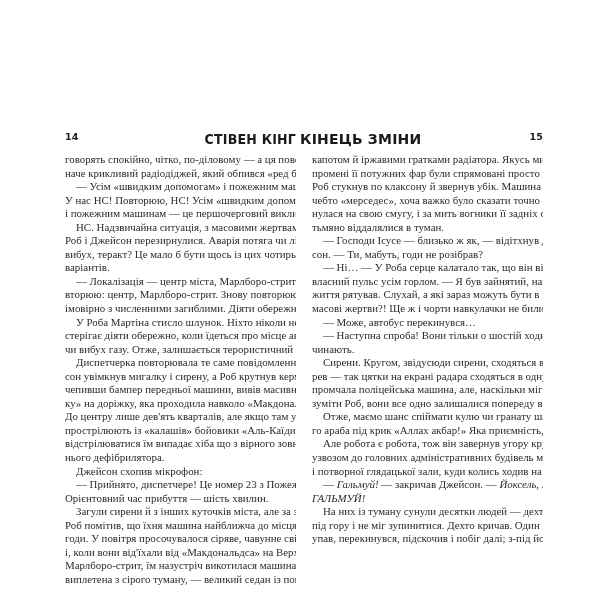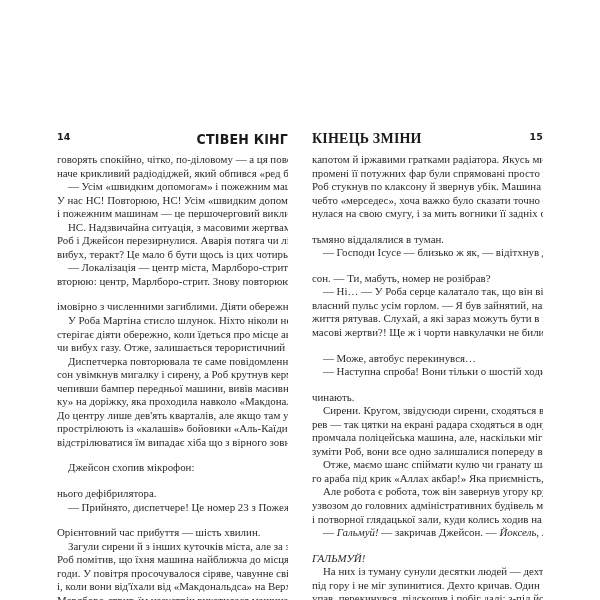--- a/index.html
+++ b/index.html
@@ -19,36 +19,36 @@
       position: absolute;
       left: 0; top: 0;
       width: 600px; height: 600px;
     }
     .page {
       position: absolute;
       top: 0;
       width: 300px;
       height: 600px;
     }
-    .page.left { left: 0; }
+    .page.left { left: 8px; }
     .page.right { left: 300px; }
     .running-head {
       position: absolute;
       top: 131px;
       height: 14px;
       font-family: "DejaVu Sans", "Liberation Sans", sans-serif;
       font-weight: bold;
       font-size: 14px;
       letter-spacing: 0.2px;
       color: #1a1a1a;
       text-transform: uppercase;
     }
     .left .folio { left: 57px; }
     .left .title { right: 12px; font-stretch: condensed; }
-    .right .title { left: 12px; font-family: Liberation Serif, serif; }
+    .right .title { left: 0; }
     .right .folio { right: 57px; }
     .folio { font-size: 9.5px; }
     .text {
       position: absolute;
       top: 153px;
       width: 231px;
       font-size: 10.9px;
       line-height: 13.55px;
       text-align: justify;
       hyphens: manual;
@@ -58,55 +58,55 @@
     .right .text { left: 12px; }
     .line {
       display: block;
       text-align: justify;
       text-align-last: justify;
       white-space: nowrap;
       overflow: hidden;
     }
     .line.last {
       text-align-last: left;
-      margin-top: 12px;
     }
     .line.indent { padding-left: 11px; }
   </style>
 </head>
 <body>
 
 <div class="spread">
   <div class="page left">
     <div class="running-head folio">14</div>
     <div class="running-head title">СТІВЕН КІНГ</div>
     <div class="text" id="left-text">
         <span class="line">говорять спокійно, чітко, по-діловому — а ця поводилася</span>
         <span class="line">наче крикливий радіодіджей, який обпився «ред була»:</span>
         <span class="line indent">— Усім «швидким допомогам» і пожежним машинам!</span>
         <span class="line">У нас НС! Повторюю, НС! Усім «швидким допомогам»</span>
         <span class="line">і пожежним машинам — це першочерговий виклик!</span>
         <span class="line indent">НС. Надзвичайна ситуація, з масовими жертвами.</span>
         <span class="line">Роб і Джейсон перезирнулися. Аварія потяга чи літака,</span>
         <span class="line">вибух, теракт? Це мало б бути щось із цих чотирьох</span>
+        <span class="line last">варіантів.</span>
         <span class="line indent">— Локалізація — центр міста, Марлборо-стрит. По-</span>
         <span class="line">вторюю: центр, Марлборо-стрит. Знову повторюю: НС,</span>
         <span class="line last">імовірно з численними загиблими. Діяти обережно.</span>
         <span class="line indent">У Роба Мартіна стисло шлунок. Ніхто ніколи не за-</span>
         <span class="line">стерігає діяти обережно, коли їдеться про місце аварії</span>
         <span class="line">чи вибух газу. Отже, залишається терористичний акт,</span>
         <span class="line indent">Диспетчерка повторювала те саме повідомлення. Джей-</span>
         <span class="line">сон увімкнув мигалку і сирену, а Роб крутнув кермо і, за-</span>
         <span class="line">чепивши бампер передньої машини, вивів масивну «швид-</span>
         <span class="line">ку» на доріжку, яка проходила навколо «Макдональдса».</span>
         <span class="line">До центру лише дев'ять кварталів, але якщо там усе</span>
         <span class="line">прострілюють із «калашів» бойовики «Аль-Каїди», то</span>
         <span class="line">відстрілюватися їм випадає хіба що з вірного зовніш-</span>
+        <span class="line last">нього дефібрилятора.</span>
         <span class="line indent last">Джейсон схопив мікрофон:</span>
-        <span class="line last">нього дефібрилятора.</span>
         <span class="line indent">— Прийнято, диспетчере! Це номер 23 з Пожежної, 3.</span>
         <span class="line last">Орієнтовний час прибуття — шість хвилин.</span>
         <span class="line indent">Загули сирени й з інших куточків міста, але за звуком</span>
         <span class="line">Роб помітив, що їхня машина найближча до місця при-</span>
         <span class="line">годи. У повітря просочувалося сіряве, чавунне світло,</span>
         <span class="line">і, коли вони від'їхали від «Макдональдса» на Верхній</span>
         <span class="line">Марлборо-стрит, їм назустріч викотилася машина, немов</span>
         <span class="line">виплетена з сірого туману, — великий седан із пом'ятим</span>
       </div>
   </div>
@@ -114,21 +114,21 @@
     <div class="running-head title">КІНЕЦЬ ЗМІНИ</div>
     <div class="running-head folio">15</div>
     <div class="text" id="right-text">
         <span class="line">капотом й іржавими гратками радіатора. Якусь мить два</span>
         <span class="line">промені її потужних фар були спрямовані просто на них.</span>
         <span class="line">Роб стукнув по клаксону й звернув убік. Машина — на-</span>
         <span class="line">чебто «мерседес», хоча важко було сказати точно — мет-</span>
         <span class="line">нулася на свою смугу, і за мить вогники її задніх фар уже</span>
         <span class="line last">тьмяно віддалялися в туман.</span>
         <span class="line indent">— Господи Ісусе — близько ж як, — відітхнув Джей-</span>
-        <span class="line last">сон. — Ти, мабуть, номер не розібрав?</span>
+        <span class="line last">сон. — Ти, мабуть, годи не розібрав?</span>
         <span class="line indent">— Ні… — У Роба серце калатало так, що він відчував</span>
         <span class="line">власний пульс усім горлом. — Я був зайнятий, наші</span>
         <span class="line">життя рятував. Слухай, а які зараз можуть бути в центрі</span>
         <span class="line">масові жертви?! Ще ж і чорти навкулачки не билися. Усе,</span>
         <span class="line indent last">— Може, автобус перекинувся…</span>
         <span class="line indent">— Наступна спроба! Вони тільки о шостій ходити по-</span>
         <span class="line last">чинають.</span>
         <span class="line indent">Сирени. Кругом, звідусюди сирени, сходяться в один</span>
         <span class="line">рев — так цятки на екрані радара сходяться в одну. Повз</span>
         <span class="line">промчала поліцейська машина, але, наскільки міг зро-</span>

